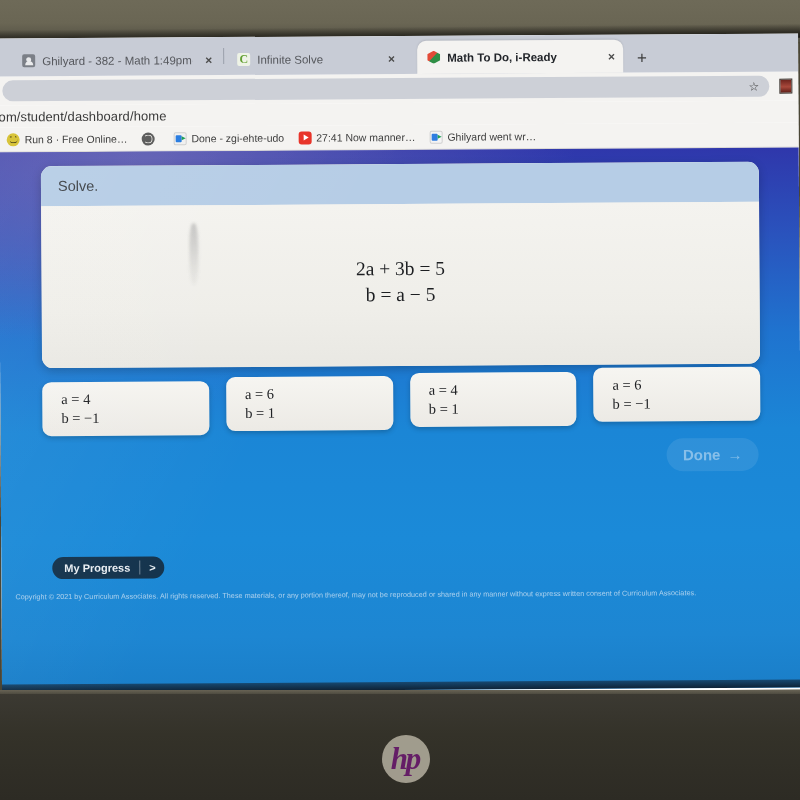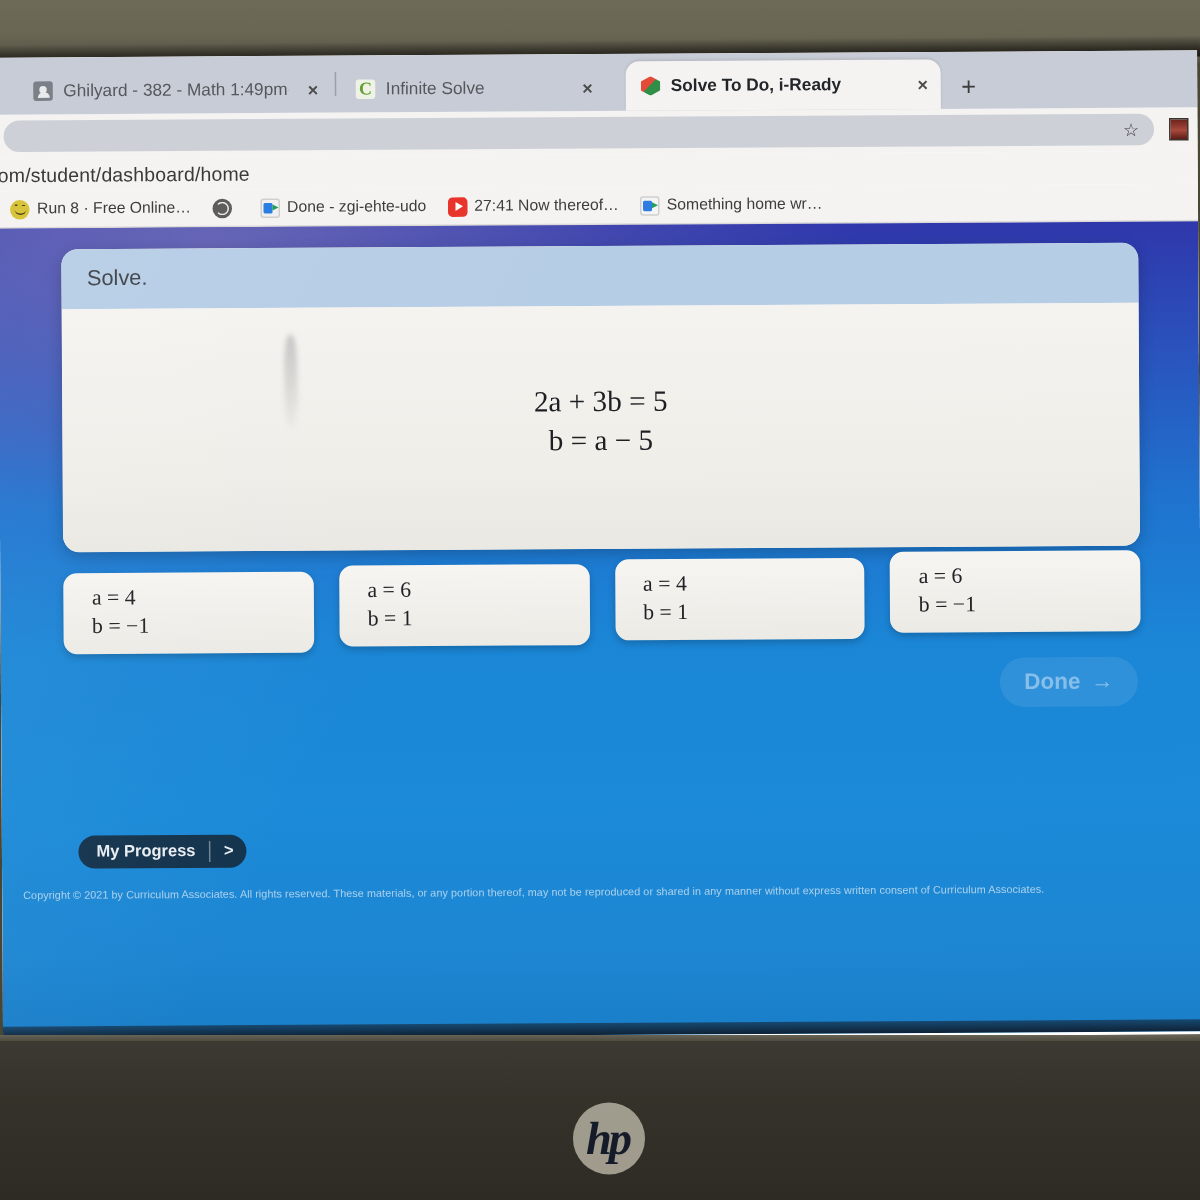--- a/index.html
+++ b/index.html
@@ -60,21 +60,21 @@
     background: #b9b4a4;
     opacity: .82;
     display: flex;
     align-items: center;
     justify-content: center;
     font-family: "Liberation Serif", serif;
     font-style: italic;
     font-weight: 700;
     font-size: 31px;
     letter-spacing: -2px;
-    color: #0f172a;
+    color: #701a75;
     text-indent: -2px;
   }
 
   
   #screen {
     position: absolute;
     left: 0; top: 36px;
     width: 800px;
     height: 656px;
     overflow: hidden;
@@ -472,21 +472,21 @@
       <div class="tab-sep"></div>
 
       <div class="tab inactive" style="min-width:190px;">
         <span class="favicon fav-campus">C</span>
         <span class="tab-title">Infinite Solve</span>
         <span class="tab-close" style="margin-left:58px;">×</span>
       </div>
 
       <div class="tab active" style="min-width:200px;">
         <span class="favicon fav-iready"></span>
-        <span class="tab-title">Solve To Do, i-Ready</span>
+        <span class="tab-title">Math To Do, i-Ready</span>
         <span class="tab-close" style="margin-left:44px;">×</span>
       </div>
 
       <div class="newtab">+</div>
     </div>
 
     <div class="omnirow">
       <div class="omnibox">
         <span class="star-icon">☆</span>
       </div>
@@ -503,25 +503,25 @@
       <div class="bm">
         <span class="bm-ico ico-globe"></span>
         <span></span>
       </div>
       <div class="bm">
         <span class="bm-ico ico-meet"></span>
         <span>Done - zgi-ehte-udo</span>
       </div>
       <div class="bm">
         <span class="bm-ico ico-yt"></span>
-        <span>27:41 Now thereof…</span>
+        <span>27:41 Now manner…</span>
       </div>
       <div class="bm">
         <span class="bm-ico ico-meet2"></span>
-        <span>Something home wr…</span>
+        <span>Ghilyard went wr…</span>
       </div>
     </div>
 
     <div class="page">
 
       <div class="qcard">
         <div class="qcard-head">Solve.</div>
         <div class="qcard-body">
           <div class="math">
             <div>2a + 3b = 5</div>

